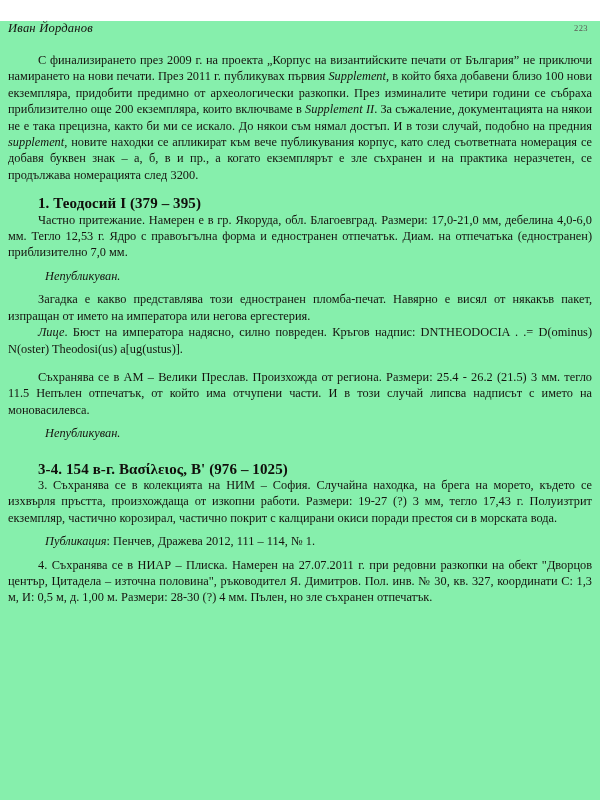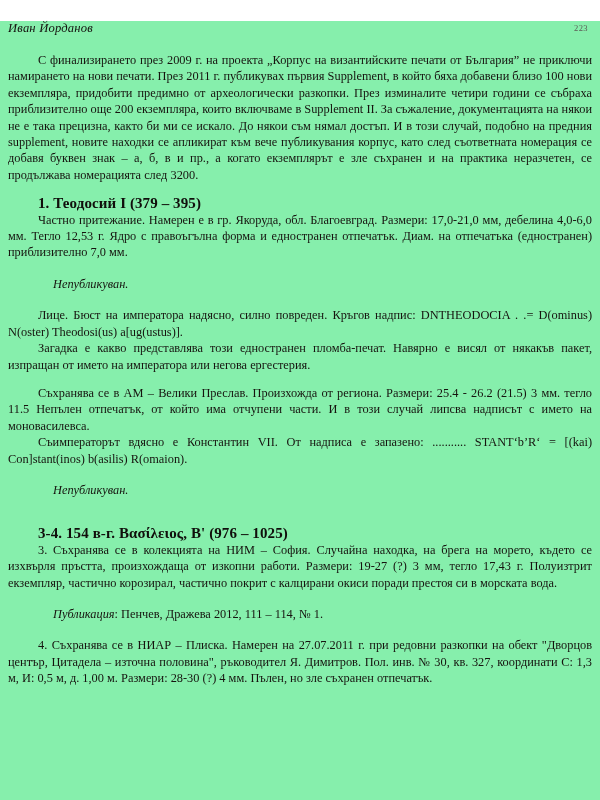--- a/index.html
+++ b/index.html
@@ -70,40 +70,41 @@
     margin: 0;
     text-align: justify;
     text-justify: inter-word;
     font-size: 12.35px;
     line-height: 16.4px;
     text-indent: 30px;
     color: #16140f;
     hyphens: none;
   }
   p.para .it {
+    font-style: italic;
   }
   
   h2.entry-heading {
     margin: 0;
     font-size: 15px;
     line-height: 16.4px;
     font-weight: bold;
     text-indent: 30px;
     letter-spacing: 0.1px;
     color: #100e0b;
   }
   h2.entry-heading .gk {
     font-family: "Liberation Serif", "DejaVu Serif", serif;
   }
   .gap-before-heading {
     height: 12px;
   }
   
   p.note {
-    margin: 15px;
+    margin: 7px;
     font-size: 12.35px;
     line-height: 16.4px;
     text-indent: 30px;
     color: #16140f;
   }
   p.note .it {
     font-style: italic;
   }
   
   .page {
@@ -121,26 +122,25 @@
   <div class="author">Иван Йорданов</div>
 
   <div class="body-area">
 
     <p class="para"><span>С финализирането през 2009 г. на проекта „Корпус на византийските печати от България” не приключи намирането на нови печати. През 2011 г. публикувах първия </span><span class="it">Supplement</span><span>, в който бяха добавени близо 100 нови екземпляра, придобити предимно от археологически разкопки. През изминалите четири години се събраха приблизително още 200 екземпляра, които включваме в </span><span class="it">Supplement II</span><span>. За съжаление, документацията на някои не е така прецизна, както би ми се искало. До някои съм нямал достъп. И в този случай, подобно на предния </span><span class="it">supplement</span><span>, новите находки се апликират към вече публикувания корпус, като след съответната номерация се добавя буквен знак – а, б, в и пр., а когато екземплярът е зле съхранен и на практика неразчетен, се продължава номерацията след 3200.</span></p>
 
     <div class="gap-before-heading"></div>
     <h2 class="entry-heading">1. Теодосий  I (379 – 395)</h2>
     <p class="para">Частно притежание. Намерен е в гр. Якоруда, обл. Благоевград. Размери: 17,0-21,0 мм, дебелина 4,0-6,0 мм. Тегло 12,53 г. Ядро с правоъгълна форма и едностранен отпечатък. Диам. на отпечатъка (едностранен) приблизително 7,0 мм.</p>
     <p class="note"><span class="it">Непубликуван.</span></p>
+    <p class="para">Загадка е какво представлява този едностранен пломба-печат. Навярно е висял от някакъв пакет, изпращан от името на императора или негова ергестерия.</p>
     <p class="para"><span class="it">Лице</span><span>. Бюст на императора надясно, силно повреден. Кръгов надпис: DNTHEODOCIA . .= D(ominus) N(oster) Theodosi(us) a[ug(ustus)].</span></p>
-    <p class="para">Загадка е какво представлява този едностранен пломба-печат. Навярно е висял от някакъв пакет, изпращан от името на императора или негова ергестерия.</p>
 
     <div class="gap-before-heading"></div>
     <p class="para">Съхранява се в АМ – Велики Преслав. Произхожда от региона. Размери: 25.4 - 26.2 (21.5) 3 мм. тегло 11.5 Непълен отпечатък, от който има отчупени части. И в този случай липсва надписът с името на моновасилевса.</p>
-    <p class="para">Съимператорът вдясно е Константин VII. От надписа е запазено: ........... STANT‘b’R‘ = [(kai) Con]stant(inos) b(asilis) R(omaion).</p>
     <p class="note"><span class="it">Непубликуван.</span></p>
 
     <div class="gap-before-heading"></div>
     <h2 class="entry-heading"><span>3-4. 154 в-г.  </span><span class="gk">Βασίλειος</span><span>, B' (976 – 1025)</span></h2>
     <p class="para">3. Съхранява се в колекцията на НИМ – София. Случайна находка, на брега на морето, където се изхвърля пръстта, произхождаща от изкопни работи. Размери: 19-27 (?) 3 мм, тегло 17,43 г. Полуизтрит екземпляр, частично корозирал, частично покрит с калцирани окиси поради престоя си в морската вода.</p>
     <p class="note"><span class="it">Публикация</span><span>:  Пенчев, Дражева 2012, 111 – 114, № 1.</span></p>
     <p class="para">4. Съхранява се в НИАР – Плиска. Намерен на 27.07.2011 г. при редовни разкопки на обект "Дворцов център, Цитадела – източна половина", ръководител Я. Димитров. Пол. инв. № 30, кв. 327, координати С: 1,3 м, И: 0,5 м, д. 1,00 м. Размери:  28-30 (?) 4 мм. Пълен, но зле съхранен отпечатък.</p>
 
   </div>
 </div>

